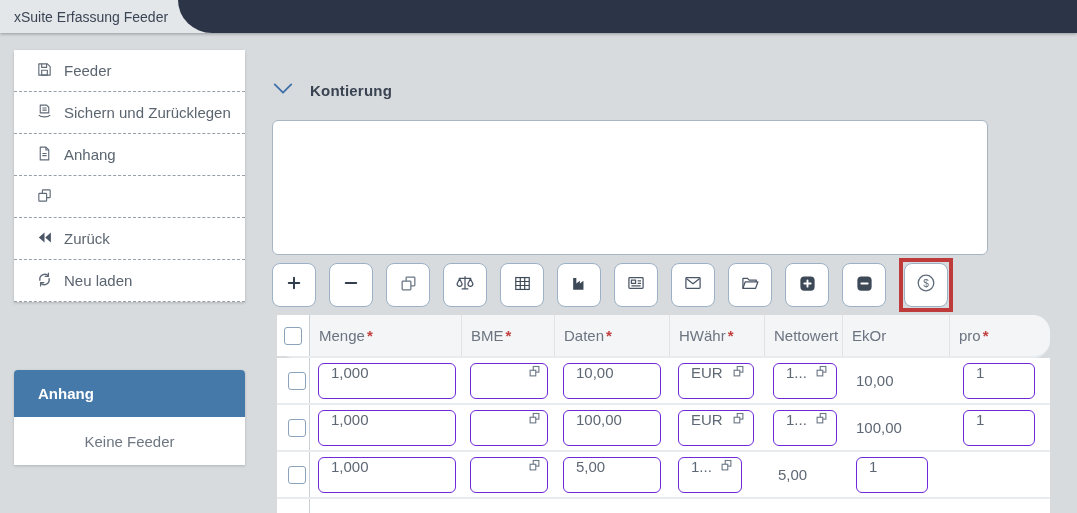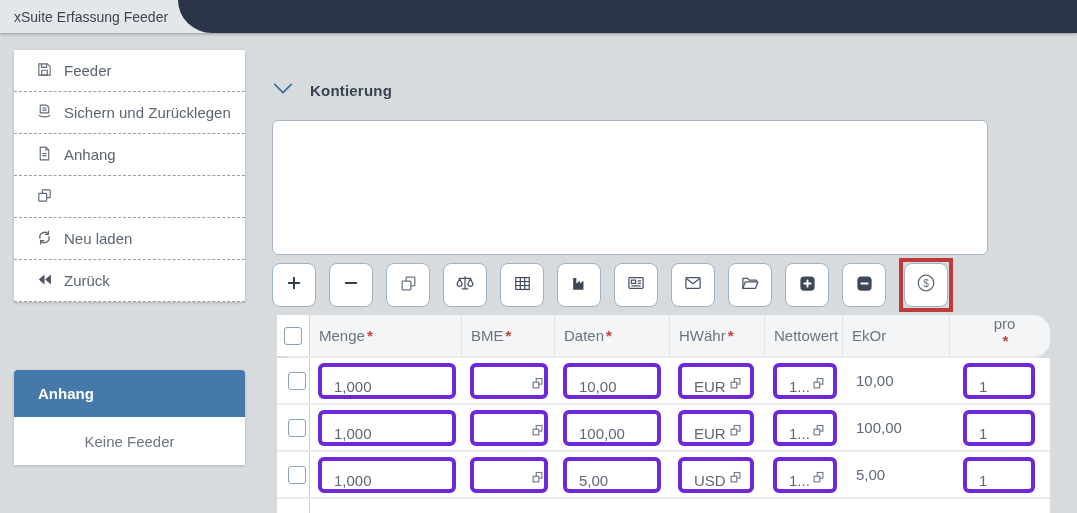--- a/index.html
+++ b/index.html
@@ -51,29 +51,29 @@
   .tbtn svg text { font-family:"Liberation Sans", sans-serif; }
 
   
   .grid-table { position:absolute; left:277px; top:315px; width:773px; }
   .trow { display:grid; grid-template-columns:33px 152px 93px 115px 95px 78px 107px 100px;
     background:#fff; border-bottom:2px solid #e9ecee; }
   .trow.head { background:#f4f5f6; height:43px;border-radius:17px; }
   .trow.body-row { height:47px; }
   .hcell { display:flex; align-items:center; padding-left:9px; font-size:15px;
     color:#6b7480; border-right:1px solid #dfe3e6; }
-  .hcell:last-child { border-right:none;flex-direction:column; }
+  .hcell:last-child { border-right:none; }
   .hcell .req { color:#c24040; margin-left:2px; font-weight:bold; }
   .cb-cell { display:flex; align-items:center; justify-content:center;
     background:#fff; border-right:1px solid #c9d0d6 !important; padding-left:0; }
   .cell { display:flex; align-items:center; padding-left:8px; }
   input[type="checkbox"] { appearance:none; width:18px; height:18px;
     border:1px solid #8ba3bb; border-radius:3px; background:#fff; cursor:pointer; }
-  .input-box { display:flex; align-items:flex-end; height:36px;
-    border:4px solid #6d28d9; border-radius:6px; background:#fff; padding:0 7px 0 4px; }
+  .input-box { display:flex; align-items:flex-start; height:36px;
+    border:1px solid #6d28d9; border-radius:6px; background:#fff; padding:0 7px 0 4px; }
   .input-box input { border:none; outline:none; min-width:0; width:100%;
     font-size:15px; color:#5e6874; font-family:"Liberation Sans", sans-serif;
     padding-left:8px; background:transparent; }
   .w-menge { width:138px; } .w-bme { width:78px;gap:44px; } .w-preis { width:98px; }
   .w-hw { width:76px; } .w-ekor { width:64px; } .w-pro { width:72px; margin-left:5px; }
   .plain-val { font-size:15px; color:#5e6874; padding-left:5px; }
   .vh-icon { cursor:pointer; flex:0 0 auto; }
 </style>
 </head>
 <body>
@@ -116,36 +116,36 @@
     </div>
 
     <div class="action-item">
       <span><svg width="17" height="17" viewBox="0 0 24 24" fill="none" stroke="#5f6a77" stroke-width="1.6" stroke-linejoin="round">
             <rect x="9" y="4" width="11" height="11" rx="1"></rect>
             <rect x="4" y="9" width="11" height="11" rx="1" fill="#ffffff"></rect>
           </svg></span>
     </div>
 
     <div class="action-item">
+      <span><svg width="17" height="17" viewBox="0 0 24 24">
+            <path d="M12 5l-8 7 8 7zM21 5l-8 7 8 7z" fill="#4a5565"></path>
+          </svg></span>
+      <span>Zurück</span>
+    </div>
+
+    <div class="action-item">
       <span><svg width="17" height="17" viewBox="0 0 24 24" fill="none" stroke="#5f6a77" stroke-width="2" stroke-linecap="round">
             <path d="M5.5 13a7 7 0 0 1 12-6"></path>
             <path d="M18.5 11a7 7 0 0 1-12 6"></path>
             <path d="M17.5 3v4.5H13" stroke-width="1.8"></path>
             <path d="M6.5 21v-4.5H11" stroke-width="1.8"></path>
           </svg></span>
       <span>Neu laden</span>
     </div>
 
-    <div class="action-item">
-      <span><svg width="17" height="17" viewBox="0 0 24 24">
-            <path d="M12 5l-8 7 8 7zM21 5l-8 7 8 7z" fill="#4a5565"></path>
-          </svg></span>
-      <span>Zurück</span>
-    </div>
-
   </div>
 </div>
 
 <div class="panel panel-anhang">
   <div class="panel-head">
     <span>Anhang</span>
   </div>
   <div class="panel-body">
     <div class="empty-note">Keine Feeder</div>
   </div>
@@ -386,29 +386,20 @@
           <input value="ST" style="">
           <span class="vh-icon"><svg width="15" height="15" viewBox="0 0 24 24" fill="none" stroke="#6e7987" stroke-width="1.8">
               <rect x="10" y="4" width="9" height="9"></rect>
               <rect x="5" y="10" width="9" height="9" fill="#ffffff"></rect>
             </svg></span>
         </div>
       </div>
     <div class="cell">
         <div class="input-box w-preis">
           <input value="5,00" style="">
-        </div>
-      </div>
-    <div class="cell">
-        <div class="input-box w-hw">
-          <input value="USD" style="">
-          <span class="vh-icon"><svg width="15" height="15" viewBox="0 0 24 24" fill="none" stroke="#6e7987" stroke-width="1.8">
-              <rect x="10" y="4" width="9" height="9"></rect>
-              <rect x="5" y="10" width="9" height="9" fill="#ffffff"></rect>
-            </svg></span>
         </div>
       </div>
     <div class="cell">
         <div class="input-box w-ekor">
           <input value="1..." style="">
           <span class="vh-icon"><svg width="15" height="15" viewBox="0 0 24 24" fill="none" stroke="#6e7987" stroke-width="1.8">
               <rect x="10" y="4" width="9" height="9"></rect>
               <rect x="5" y="10" width="9" height="9" fill="#ffffff"></rect>
             </svg></span>
         </div>

